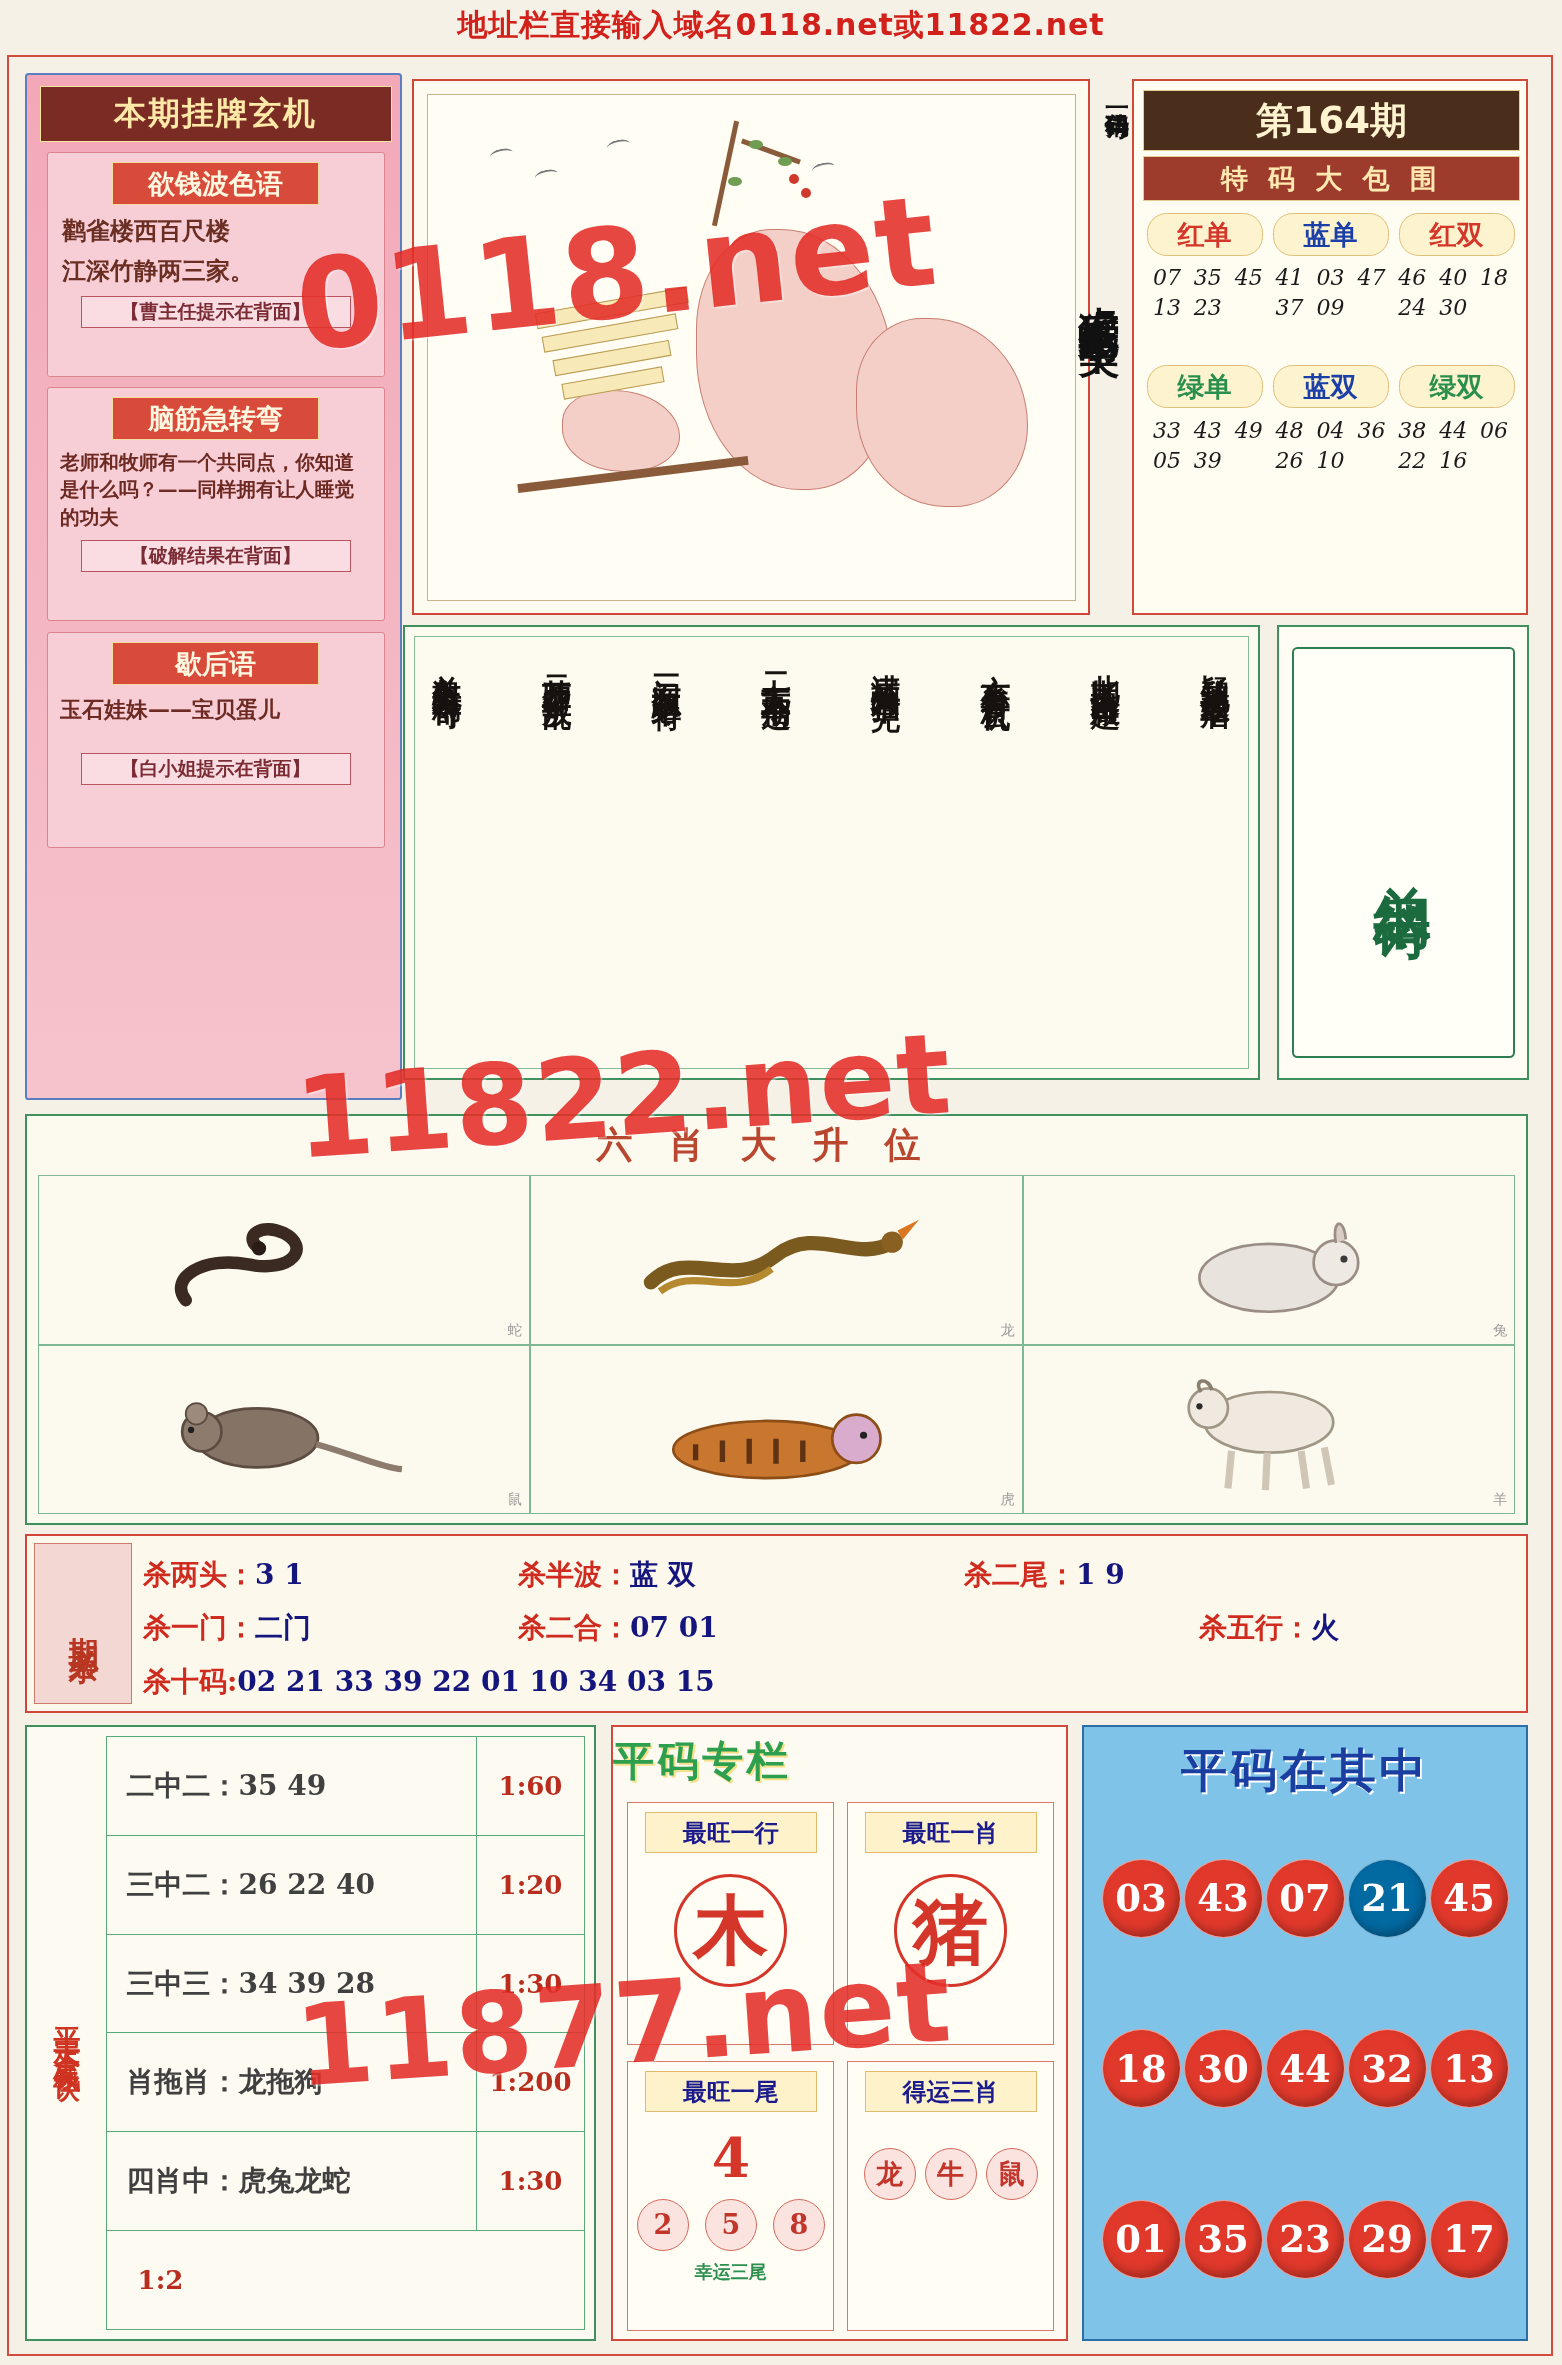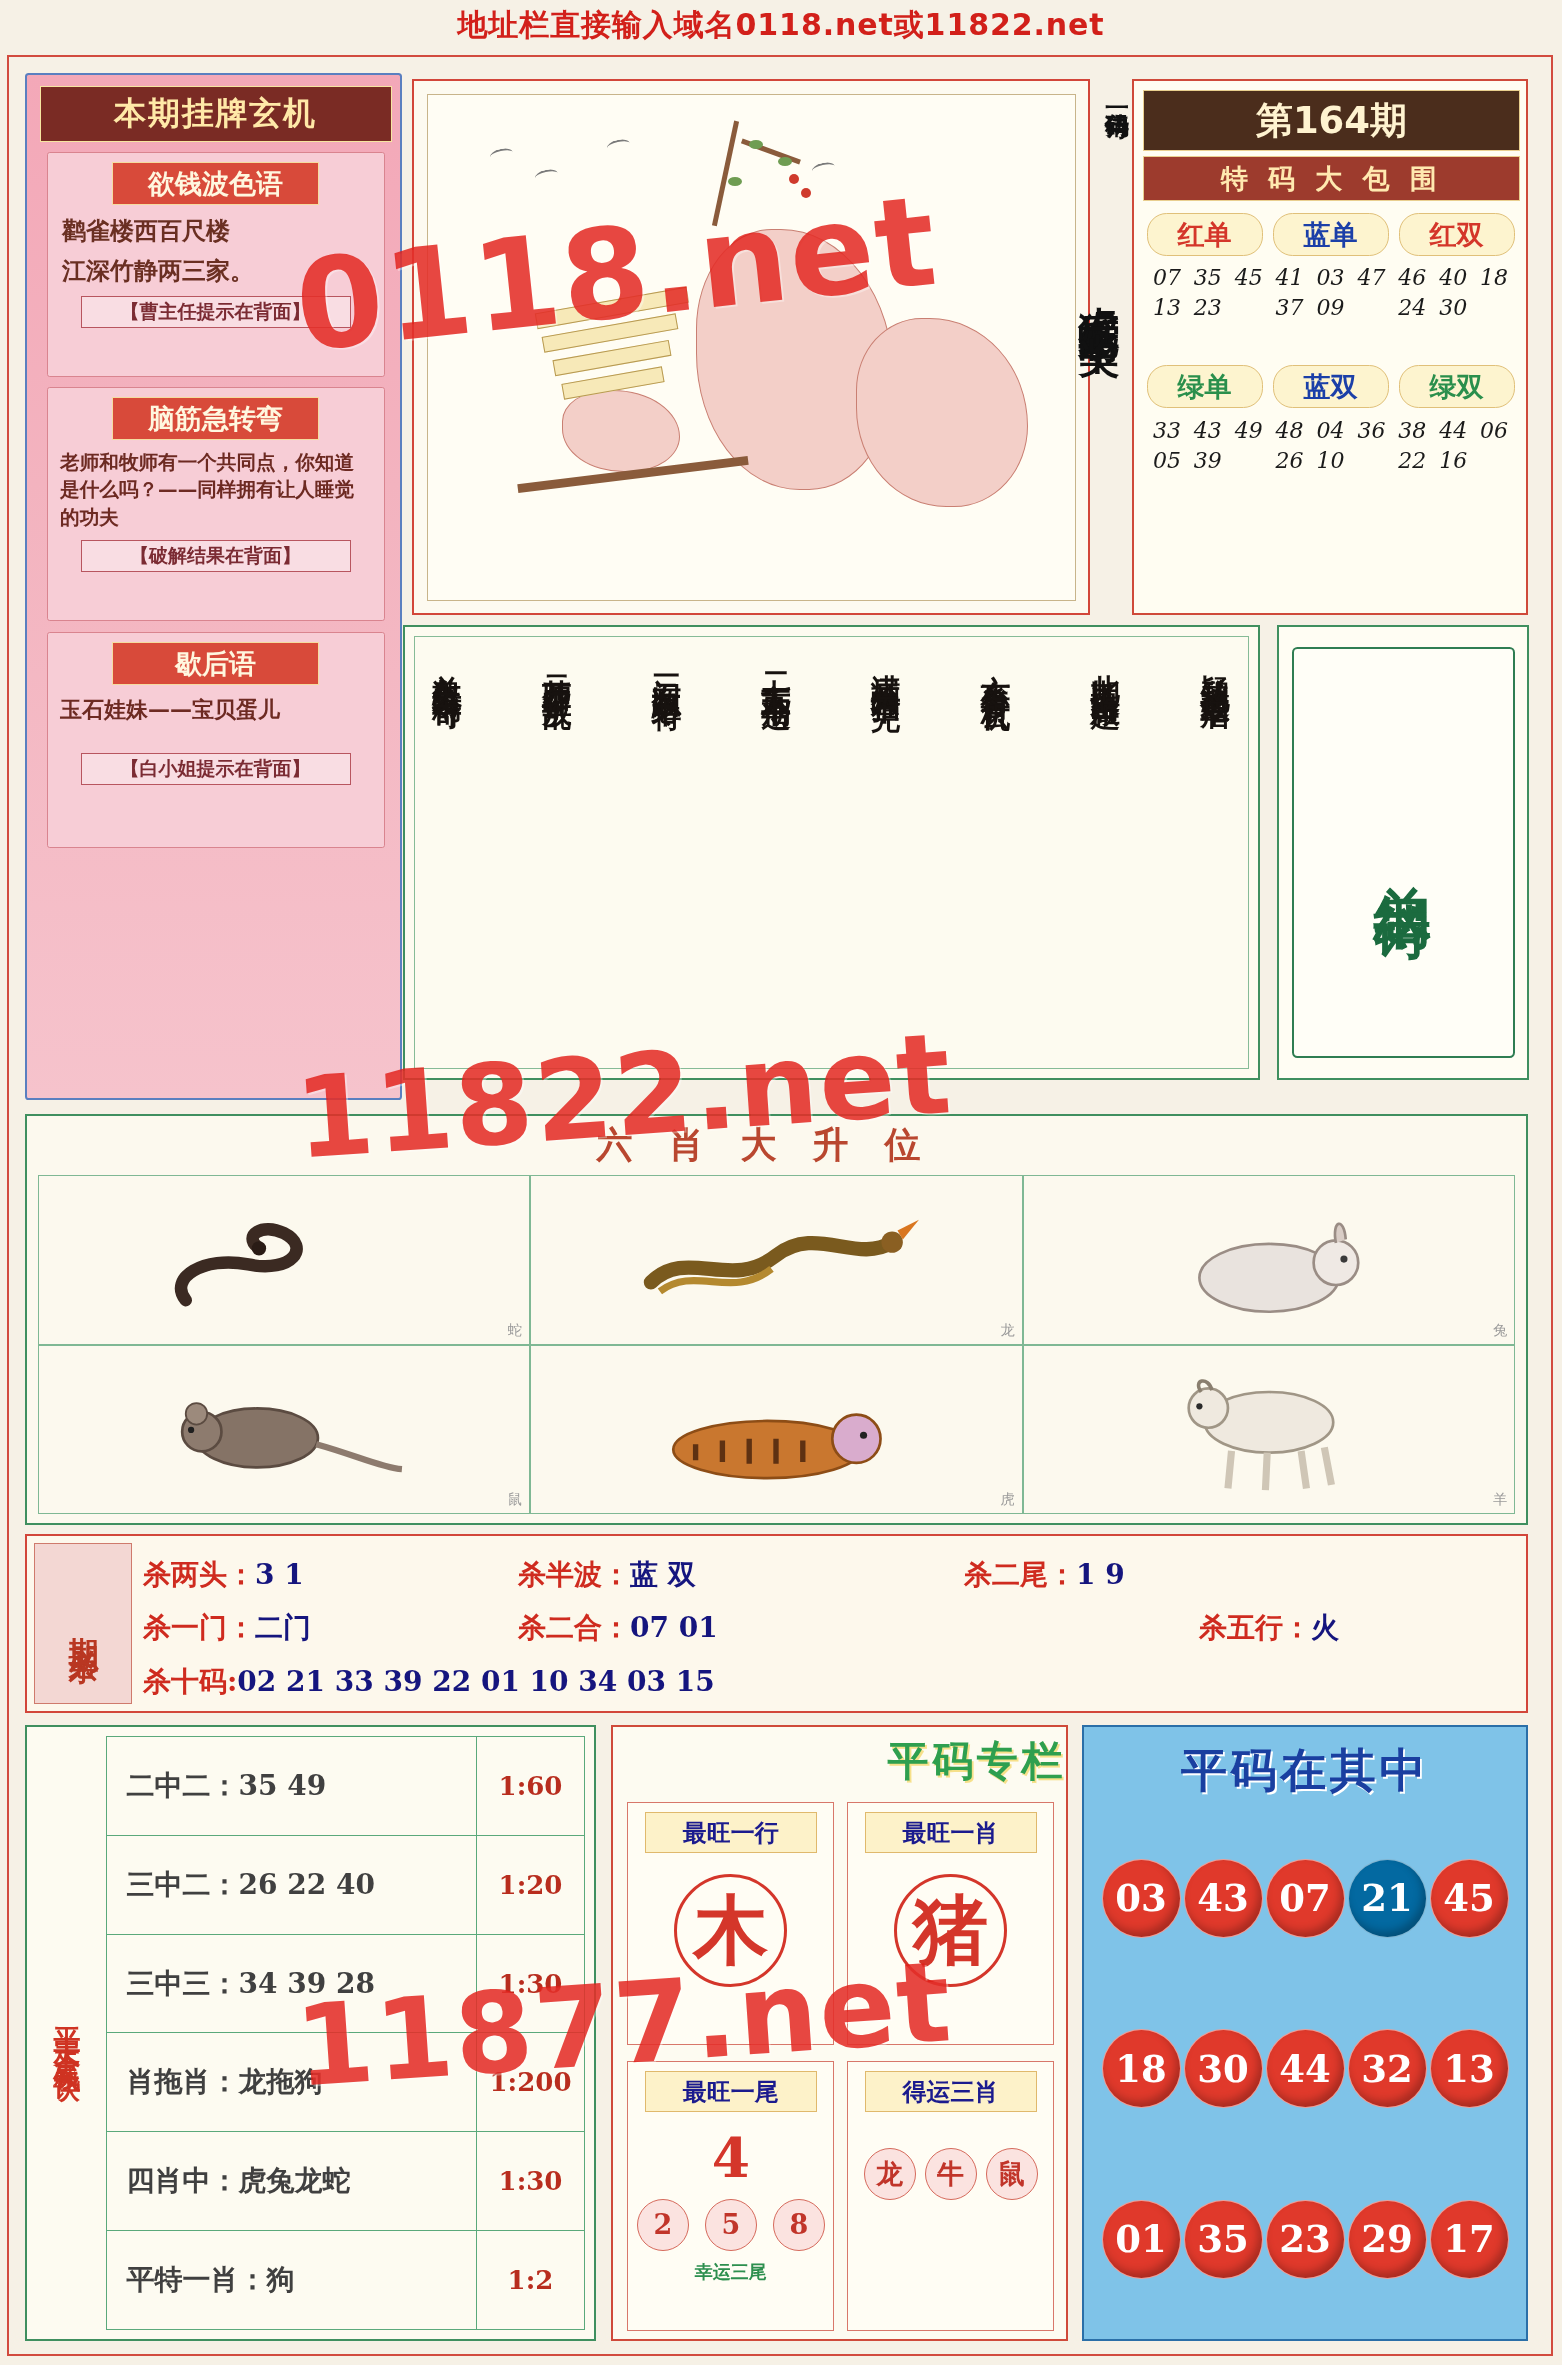--- a/index.html
+++ b/index.html
@@ -292,21 +292,21 @@
   }
 
   
   #pm-box{
     left:611px;top:1725px;width:457px;height:616px;
     background:#fdfbf1;
     border:2.7px solid #cf4a3a;
   }
   #pm-title{
     position:absolute;left:0;top:7.1px;width:100%;height:54px;
-    text-align:right;
+    text-align:left;
     font-size:41px;font-weight:bold;color:#2e9f4f;
     letter-spacing:3.6px;
     font-family:"DejaVu Serif",serif;
     text-shadow:1.8px 1.8px 0 #f6e08a;
   }
   .pm-cell{
     position:absolute;width:205px;height:241px;
     background:#fffdf4;border:1.8px solid #d8776a;
   }
   .pm-cap{
@@ -647,21 +647,20 @@
       </div>
       <div class="trow">
         <div class="tleft">肖拖肖：龙拖狗</div>
         <div class="tright">1:200</div>
       </div>
       <div class="trow">
         <div class="tleft">四肖中：虎兔龙蛇</div>
         <div class="tright">1:30</div>
       </div>
       <div class="trow">
-        <div class="tleft">平特一肖：狗</div>
         <div class="tright">1:2</div>
       </div>
     </div>
   </div>
 
   <div class="panel" id="pm-box">
     <div id="pm-title">平码专栏</div>
 
     <div class="pm-cell" style="left:234px;top:75px;">
       <div class="pm-cap">最旺一肖</div>

